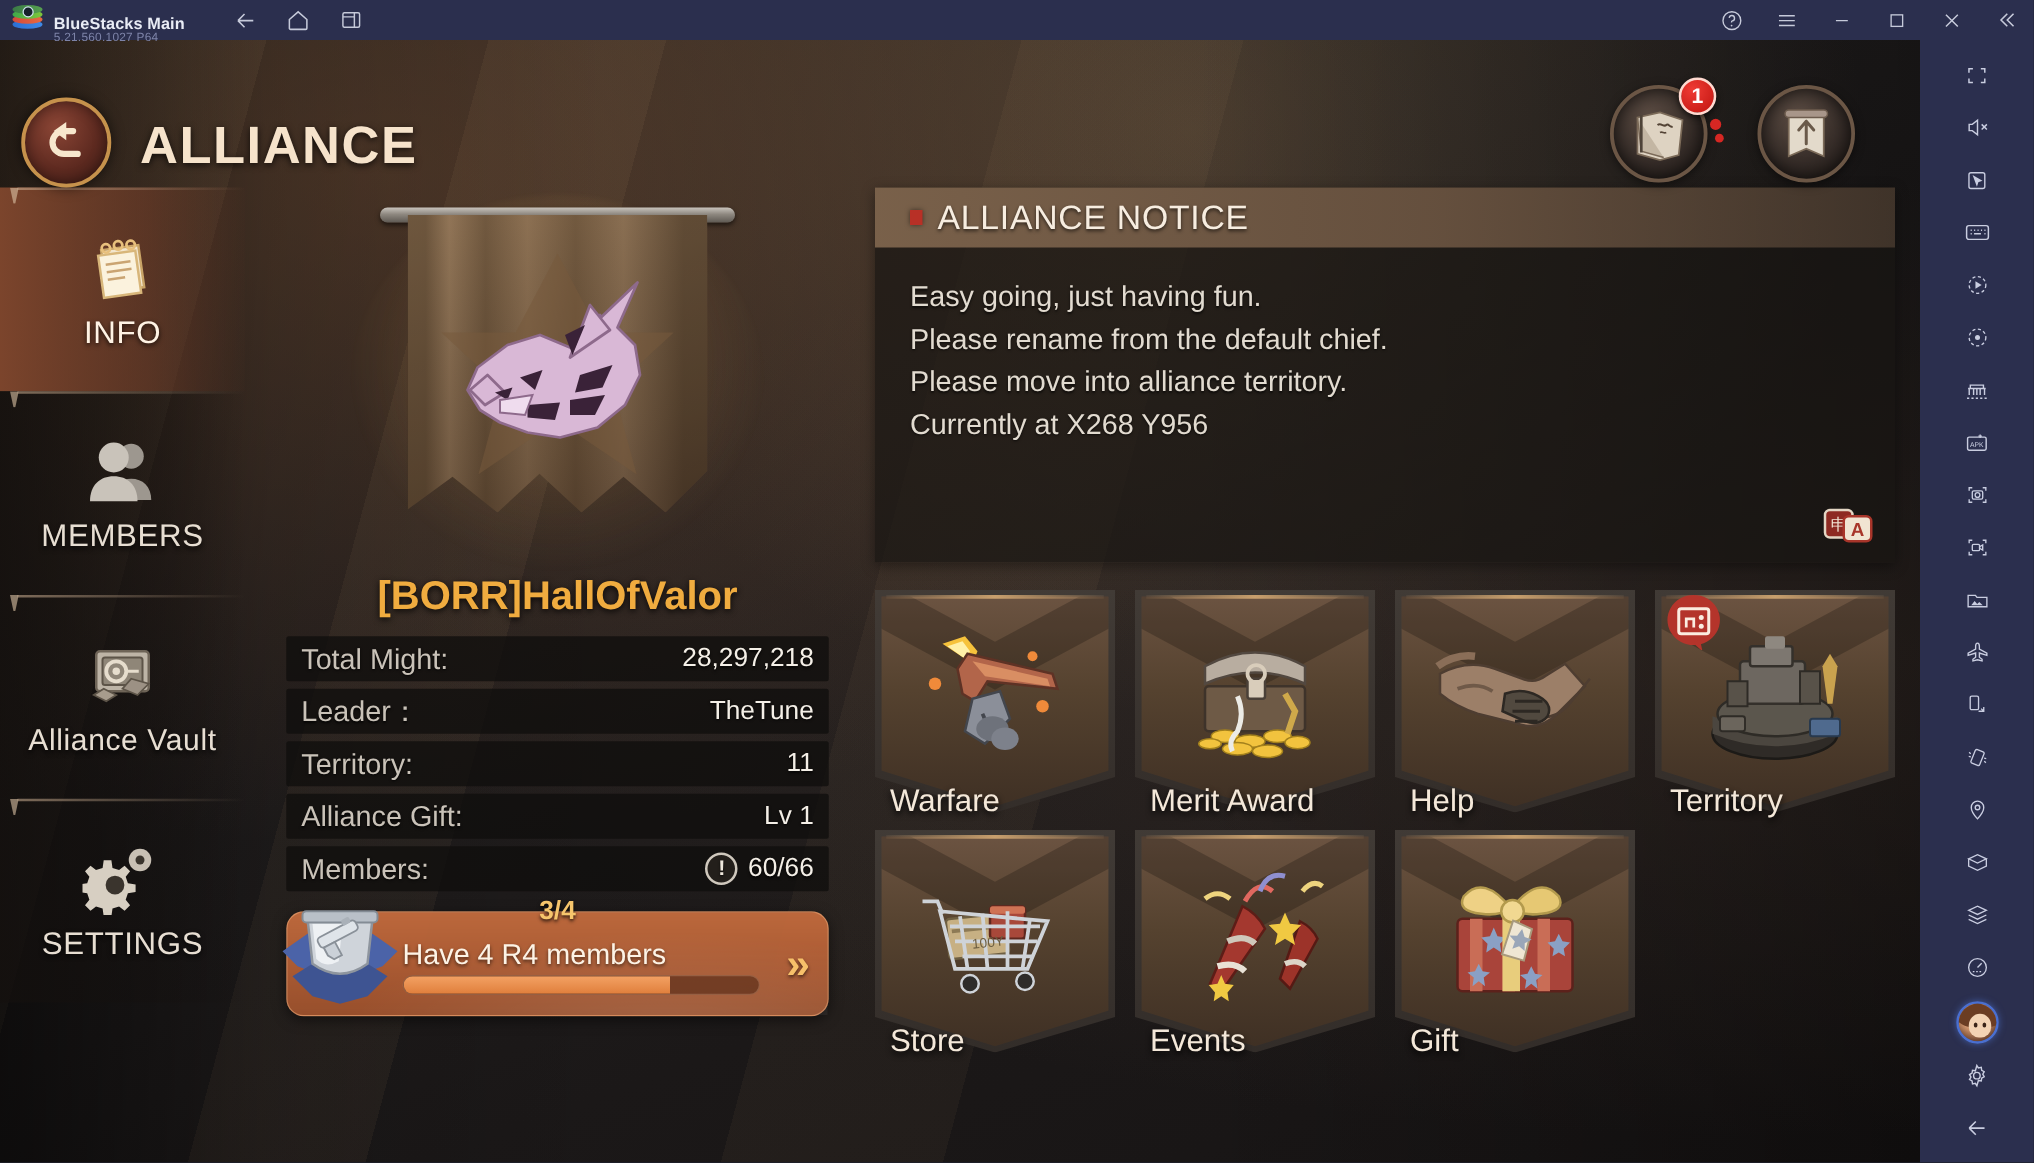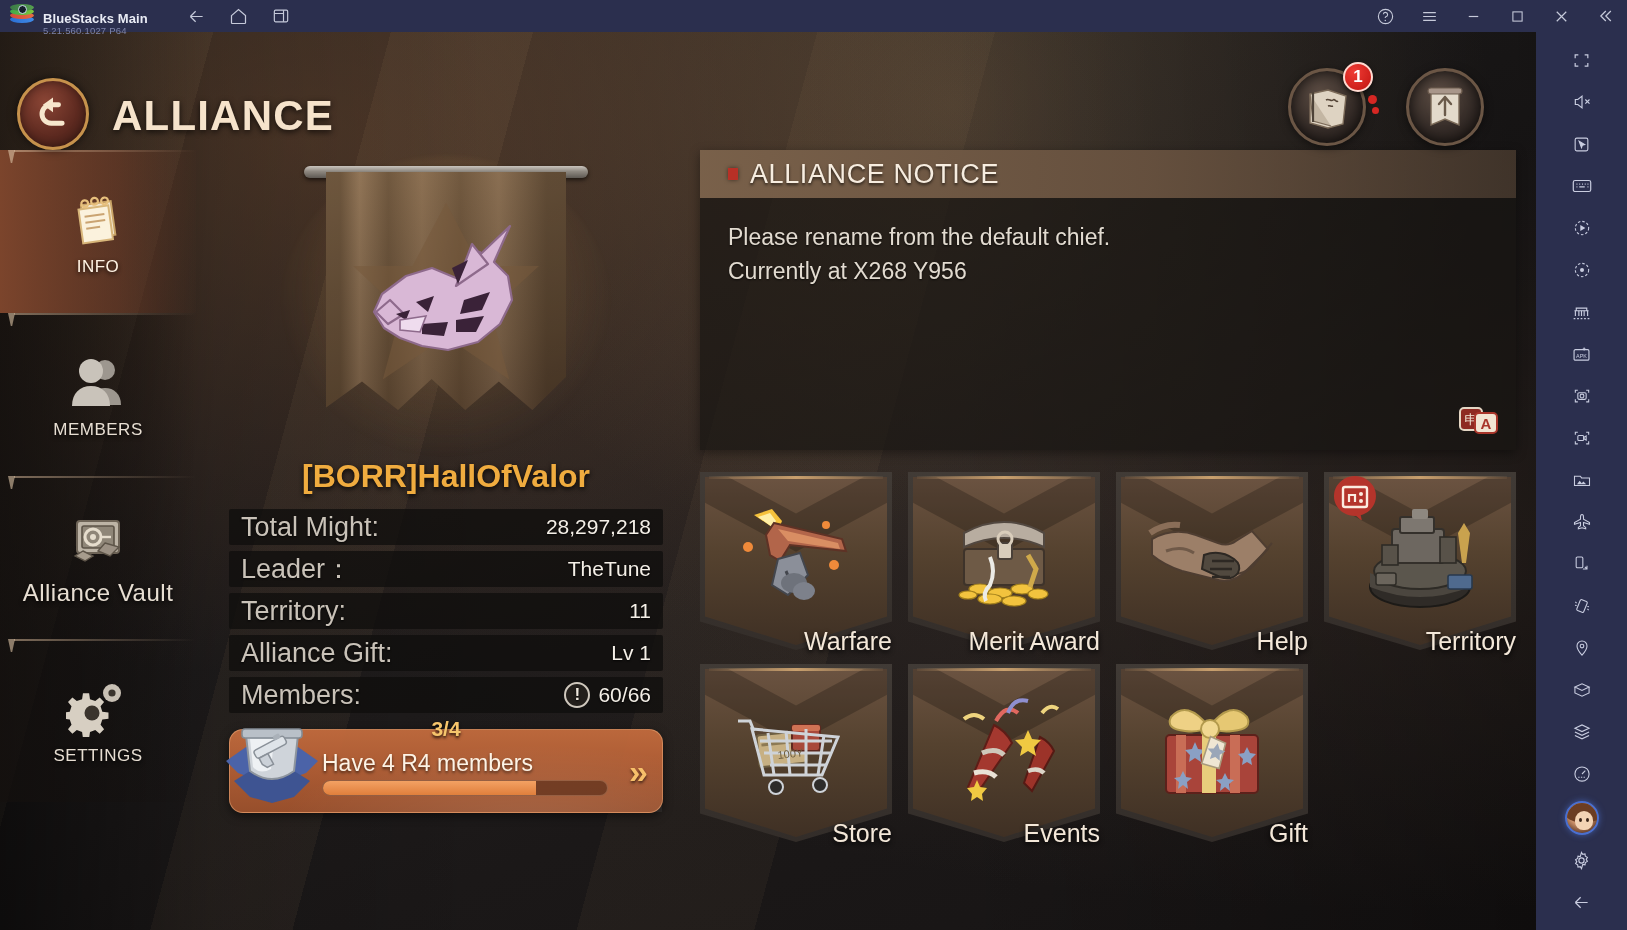--- a/index.html
+++ b/index.html
@@ -135,21 +135,21 @@
     content:""; position:absolute; top:0; left:14px; right:0; height:2px;
     background: linear-gradient(90deg, rgba(210,180,150,.55), rgba(210,180,150,0));
   }
   .nav-item::after {
     content:""; position:absolute; top:0; left:8px; width:7px; height:13px;
     background: rgba(220,195,165,.6);
     clip-path: polygon(0 0,100% 0,60% 100%,40% 100%);
   }
   .nav-ico { height: 62px; display:flex; align-items:center; justify-content:center; margin-bottom: 8px; }
   .nav-label {
-    font-size: 17px; letter-spacing: .5px; text-align:center; line-height: 1.05;
+    font-size: 25px; letter-spacing: .5px; text-align:center; line-height: 1.05;
     text-shadow: 0 2px 4px rgba(0,0,0,.8);
     color: #e7ded2;
   }
   .nav-item.active .nav-label { color: #fff3e4; }
   .nav-label.small { font-size: 24px; }
 
   
   .center {
     position: absolute; left: 196px; top: 118px; width: 500px; bottom: 0; z-index: 6;
   }
@@ -196,21 +196,21 @@
     text-align:center; font-size: 32px; font-weight: 700; color: #f0ac3f;
     text-shadow: 0 2px 5px rgba(0,0,0,.85);
     margin-top: -2px;
   }
   .stat-list { margin: 14px 33px 0 33px; display:flex; flex-direction:column; gap: 6px; }
   .stat-row {
     height: 36px; background: rgba(16,14,13,.78);
     display:flex; align-items:center; justify-content:space-between;
     padding: 0 12px; border-radius: 2px;
   }
-  .stat-k { font-size: 27px; color: #c9c2b8; text-shadow:0 1px 2px rgba(0,0,0,.8); }
+  .stat-k { font-size: 23px; color: #c9c2b8; text-shadow:0 1px 2px rgba(0,0,0,.8); }
   .stat-v { font-size: 21px; color: #f4efe7; display:flex; align-items:center; gap:8px;
             text-shadow:0 1px 2px rgba(0,0,0,.8); }
   .warn-ico {
     width: 26px; height: 26px; border-radius: 50%;
     border: 2px solid #cfc8bd; background: rgba(40,35,30,.8);
     color: #efe8dd; font-size: 17px; font-weight: 700;
     display:flex; align-items:center; justify-content:center;
   }
 
   .quest-card {
@@ -301,21 +301,21 @@
   .tile-top-line {
     position:absolute; top: 4px; left: 9px; right: 9px; height: 3px;
     background: linear-gradient(90deg, rgba(190,150,105,.1), rgba(206,164,112,.95), rgba(190,150,105,.1));
     z-index: 4;
   }
   .tile-art {
     position:absolute; left:50%; top: 48%; transform: translate(-50%,-50%);
     width: 132px; height: 116px; z-index: 3;
   }
   .tile-label {
-    position:absolute; left:0; right:0; bottom: -6px; text-align:right;
+    position:absolute; left:12px; right:0; bottom: -6px; text-align:left;
     font-size: 25px; color: #f4e8d9; z-index: 6;
     text-shadow: 0 2px 5px rgba(0,0,0,.95);
   }
   .tile-badge {
     position:absolute; left: 6px; top: 2px; z-index: 9;
     width: 50px; height: 46px;
   }
 
   
   .sidebar {
@@ -602,21 +602,23 @@
       </div>
 
       <div class="right-panel">
 
         <div class="notice">
           <div class="notice-hd">
             <div class="sq"></div>
             <div class="tx">ALLIANCE NOTICE</div>
           </div>
           <div class="notice-body">
+            <div class="notice-line">Easy going, just having fun.</div>
             <div class="notice-line">Please rename from the default chief.</div>
+            <div class="notice-line">Please move into alliance territory.</div>
             <div class="notice-line">Currently at X268 Y956</div>
           </div>
           <div class="translate-btn">
             <svg width="42" height="32" viewBox="0 0 42 32">
               <rect x="2" y="4" width="22" height="22" rx="4" fill="#8e2a22" stroke="#e4d6c4" stroke-width="2"></rect>
               <text x="13" y="20" font-size="13" fill="#f3e7d6" text-anchor="middle" font-family="DejaVu Sans, sans-serif">申</text>
               <rect x="17" y="9" width="22" height="20" rx="4" fill="#f1e4d2" stroke="#a8352a" stroke-width="2"></rect>
               <text x="28" y="25" font-size="15" fill="#a8352a" text-anchor="middle" font-weight="bold" font-family="Liberation Sans, sans-serif">A</text>
             </svg>
           </div>

